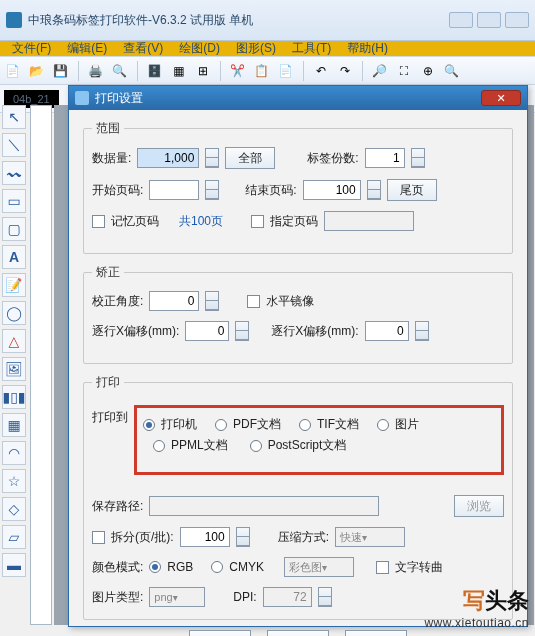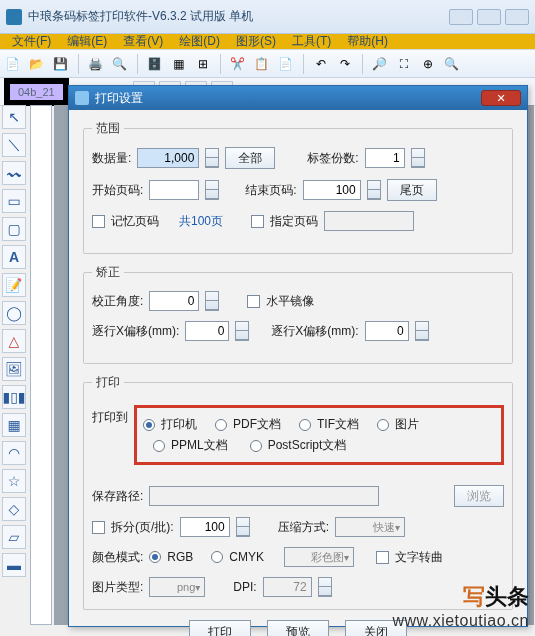--- a/index.html
+++ b/index.html
@@ -1,34 +1,34 @@
 <!DOCTYPE html>
 <html><head>
 <meta charset="utf-8">
 <style>
 * { box-sizing: border-box; margin: 0; padding: 0; font-family: "Microsoft YaHei", SimSun, sans-serif; }
 body { width: 535px; height: 636px; background: #f0f0f0; font-size: 12px; position: relative; overflow: hidden; }
 
 
-.titlebar { height: 34px; background: linear-gradient(#e8f0fa,#dae6f4); display: flex; align-items: center; padding: 12px 6px; border-bottom: 1px solid #b8c8dc; }
+.titlebar { height: 41px; background: linear-gradient(#e8f0fa,#dae6f4); display: flex; align-items: center; padding: 12px 6px; border-bottom: 1px solid #b8c8dc; }
 .titlebar .app-icon { width: 16px; height: 16px; background: #2a7ab0; border-radius: 2px; margin-right: 6px; }
 .titlebar .title { color: #2a4a6a; font-size: 12px; }
 .win-btns { margin-left: auto; display: flex; gap: 4px; }
 .win-btn { width: 24px; height: 16px; background: #d8e4f2; border: 1px solid #9fb6d0; border-radius: 2px; }
 
 
 .menubar { height: 16px; background: #eab308; display: flex; align-items: center; padding: 0 4px; border-bottom: 1px solid #d0d8e0; }
 .menubar span { padding: 3px 8px; color: #2a4a6a; cursor: default; }
 
 
 .toolbar { height: 28px; background: linear-gradient(#f8fbfe,#e6eef8); display: flex; align-items: center; padding: 0 4px; gap: 6px; border-bottom: 1px solid #c8d4e2; }
 .tool-icon { width: 18px; height: 18px; display: inline-flex; align-items: center; justify-content: center; }
 .sep { width: 1px; height: 20px; background: #c0ccd8; margin: 0 2px; }
 .toolbar2 { height: 28px; background: #f2f6fb; display: flex; align-items: center; padding: 0 4px; border-bottom: 1px solid #c8d4e2; }
-.tab-label { background: #c4b5fd; border: 6px solid #000000; padding: 2px 8px; font-size: 11px; color: #5a6a7a; }
+.tab-label { background: #000000; border: 1px solid #000000; padding: 2px 8px; font-size: 11px; color: #5a6a7a; }
 .fmt-btn { width: 22px; height: 22px; border: 1px solid #c0ccd8; background: #f0f4f8; margin-left: 4px; display: inline-flex; align-items: center; justify-content: center; color: #808890; font-weight: bold; font-family: Georgia, serif; }
 
 
 .left-tools { position: absolute; left: 2px; top: 105px; width: 26px; display: flex; flex-direction: column; gap: 4px; }
 .left-tools .lt { width: 24px; height: 24px; border: 1px solid #c0ccd8; background: #f4f8fc; display: flex; align-items: center; justify-content: center; font-size: 14px; color: #2a5a9a; }
 
 
 .ruler-v { position: absolute; left: 30px; top: 105px; width: 22px; height: 520px; background: #fff; border: 1px solid #a8b8c8; }
 .canvas-bg { position: absolute; left: 54px; top: 105px; width: 480px; height: 520px; background: #9aa4ae; }
 
@@ -48,31 +48,31 @@
 .spin { width: 14px; height: 20px; border: 1px solid #8a9aaa; background: linear-gradient(#f4f8fc,#dae4ee); display: inline-flex; flex-direction: column; }
 .spin::before, .spin::after { content:""; flex:1; border-bottom: 1px solid #8a9aaa; }
 .btn { height: 22px; padding: 0 12px; border: 1px solid #8a9aaa; background: linear-gradient(#fafcfe,#e4ecf4); font-size: 12px; color: #222; }
 .btn.dis { color: #999; }
 .cb { width: 13px; height: 13px; border: 1px solid #7a8a9a; background: #fff; display: inline-block; }
 .link { color: #1a5ab0; font-size: 12px; }
 
 .redbox { border: 3px solid #d03a2a; padding: 8px 6px; margin: 4px 0 10px 0; }
 .radio { width: 12px; height: 12px; border: 1px solid #6a7a8a; border-radius: 50%; display: inline-block; background: #fff; position: relative; }
 .radio.on::after { content:""; position:absolute; left:2px; top:2px; width:6px; height:6px; background:#3a6aaa; border-radius:50%; }
-.sel { width: 70px; height: 20px; border: 1px solid #8a9aaa; background: #f0f0f0; font-size: 11px; color: #888; padding: 0 4px; display: inline-flex; align-items: center; justify-content: flex-end; }
+.sel { width: 70px; height: 20px; border: 1px solid #8a9aaa; background: #f0f0f0; font-size: 11px; color: #888; padding: 0 4px; display: inline-flex; align-items: center; justify-content: flex-start; }
 .sel::after { content:"▾"; color: #888; font-size: 10px; }
 
 .bottom-btns { display: flex; gap: 16px; justify-content: center; margin-top: 8px; }
 .bottom-btns .btn { padding: 0 18px; height: 24px; }
 
 
 .watermark { position: absolute; right: 6px; bottom: 6px; text-align: right; font-family: "KaiTi", serif; }
 .watermark .wm1 { font-size: 22px; font-weight: bold; color: #111; margin-top: 32px; }
 .watermark .wm1 .o { color: #d06a20; }
-.watermark .wm2 { font-size: 16px; color: #333; letter-spacing: 0.5px; }
+.watermark .wm2 { font-size: 12px; color: #333; letter-spacing: 0.5px; }
 </style>
 </head>
 <body>
 
 <div class="titlebar">
   <span class="app-icon"></span>
   <span class="title">中琅条码标签打印软件-V6.3.2 试用版 单机</span>
   <div class="win-btns">
     <div class="win-btn"></div>
     <div class="win-btn"></div>
@@ -222,21 +222,21 @@
             <span style="flex:0 0 6px"></span>
             <span class="radio"></span>
             <span class="lbl">PDF文档</span>
             <span style="flex:0 0 6px"></span>
             <span class="radio"></span>
             <span class="lbl">TIF文档</span>
             <span style="flex:0 0 6px"></span>
             <span class="radio"></span>
             <span class="lbl">图片</span>
           </div>
-          <div class="row" style="margin-bottom:0">
+          <div class="row" style="margin-bottom:10px">
             <span style="flex:0 0 4px"></span>
             <span class="radio"></span>
             <span class="lbl">PPML文档</span>
             <span style="flex:0 0 10px"></span>
             <span class="radio"></span>
             <span class="lbl">PostScript文档</span>
           </div>
         </div>
       </div>
 

